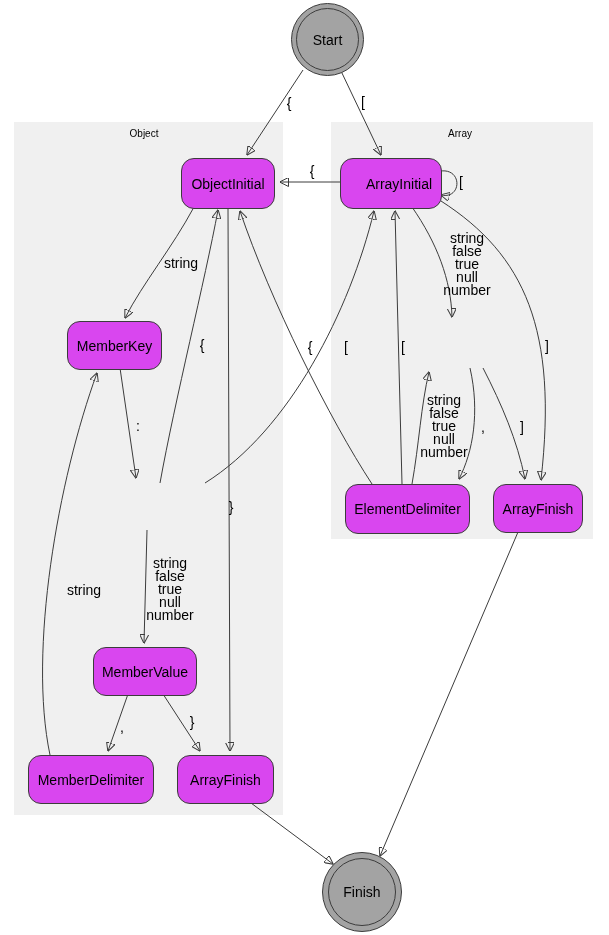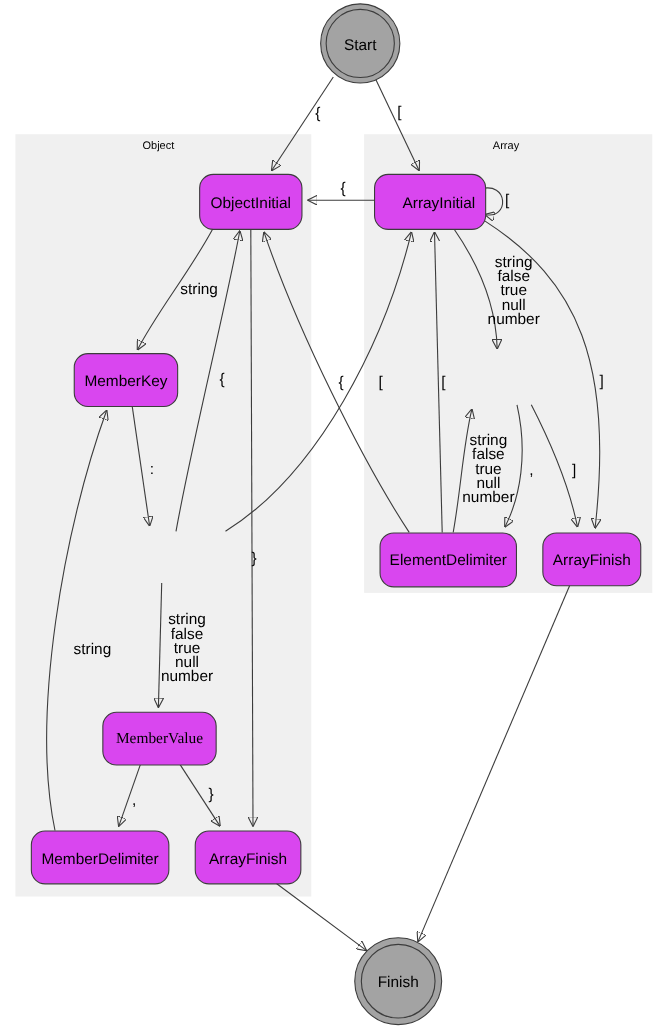--- a/index.html
+++ b/index.html
@@ -67,21 +67,21 @@
 
   <div class="circle-node" style="left:291px;top:3px;width:71px;height:71px;">
     <div class="inner">Start</div>
   </div>
 
   <div class="node" style="left:181px;top:158px;width:92px;height:49px;">ObjectInitial</div>
   <div class="node" style="left:340px;top:158px;width:84px;height:49px;padding-left:16px;">ArrayInitial</div>
   <div class="node" style="left:67px;top:321px;width:93px;height:47px;">MemberKey</div>
   <div class="node" style="left:345px;top:484px;width:123px;height:48px;">ElementDelimiter</div>
   <div class="node" style="left:493px;top:484px;width:88px;height:47px;">ArrayFinish</div>
-  <div class="node" style="left:93px;top:647px;width:102px;height:47px;font-family:Liberation Serif, serif;">MemberValue</div>
+  <div class="node" style="left:93px;top:647px;width:102px;height:47px;">MemberValue</div>
   <div class="node" style="left:28px;top:755px;width:124px;height:47px;">MemberDelimiter</div>
   <div class="node" style="left:177px;top:755px;width:95px;height:47px;">ArrayFinish</div>
 
   <div class="circle-node" style="left:322px;top:852px;width:78px;height:78px;">
     <div class="inner" style="inset:5px;">Finish</div>
   </div>
 
   <span class="elabel" style="left:289px;top:103px;">{</span>
   <span class="elabel" style="left:363px;top:102px;">[</span>
   <span class="elabel" style="left:312px;top:171px;">{</span>

